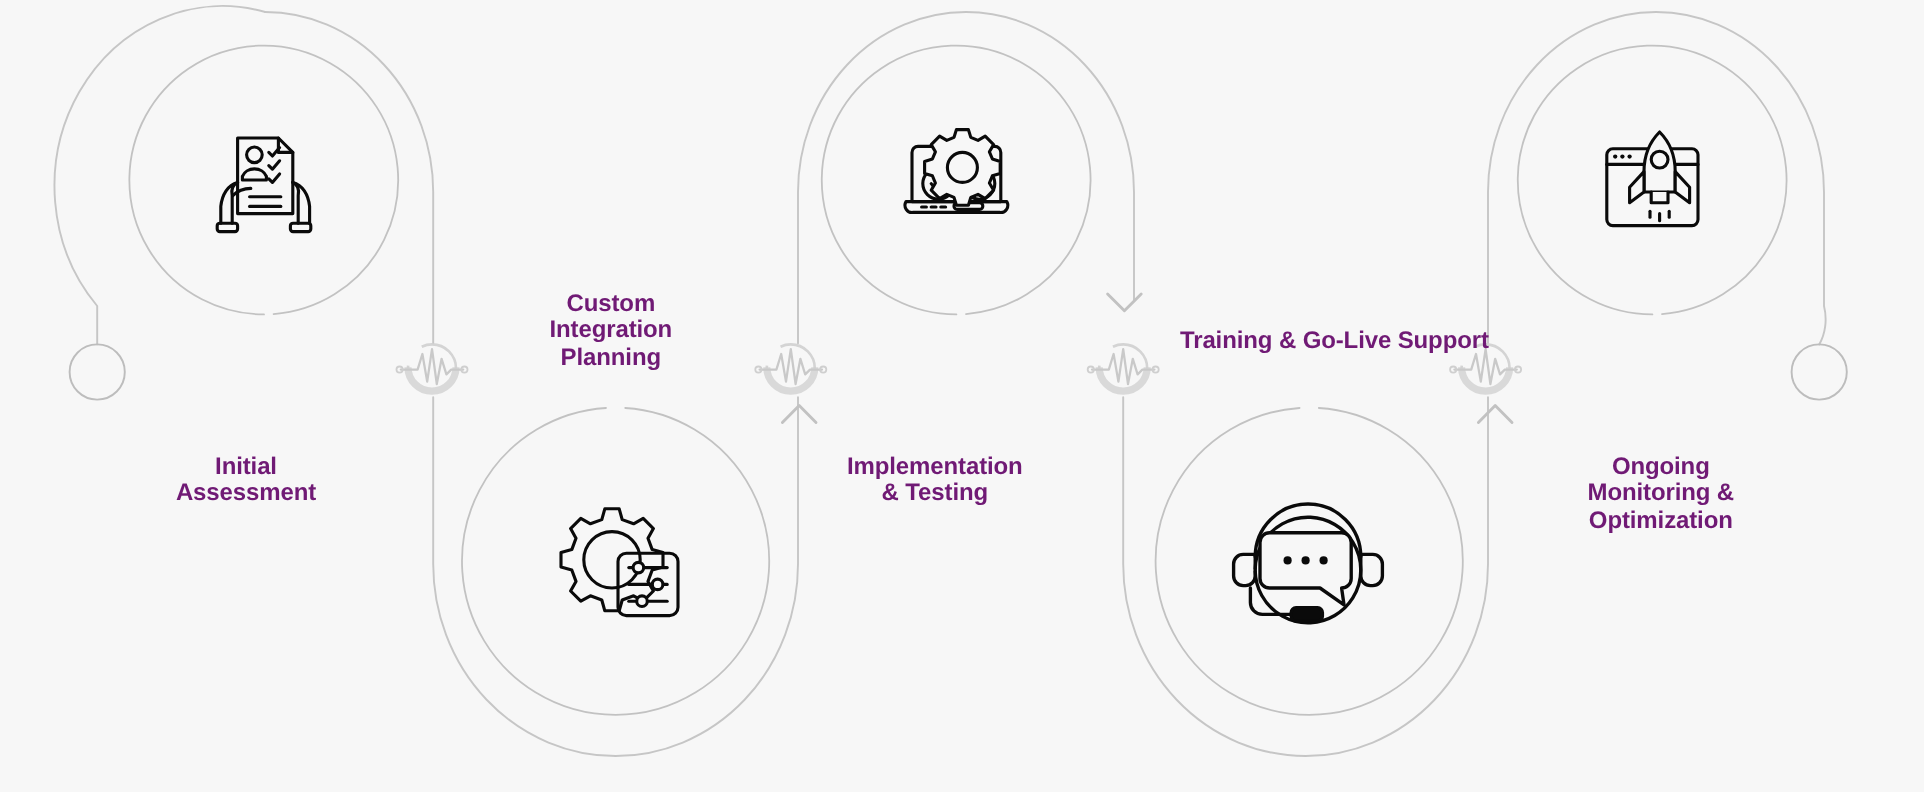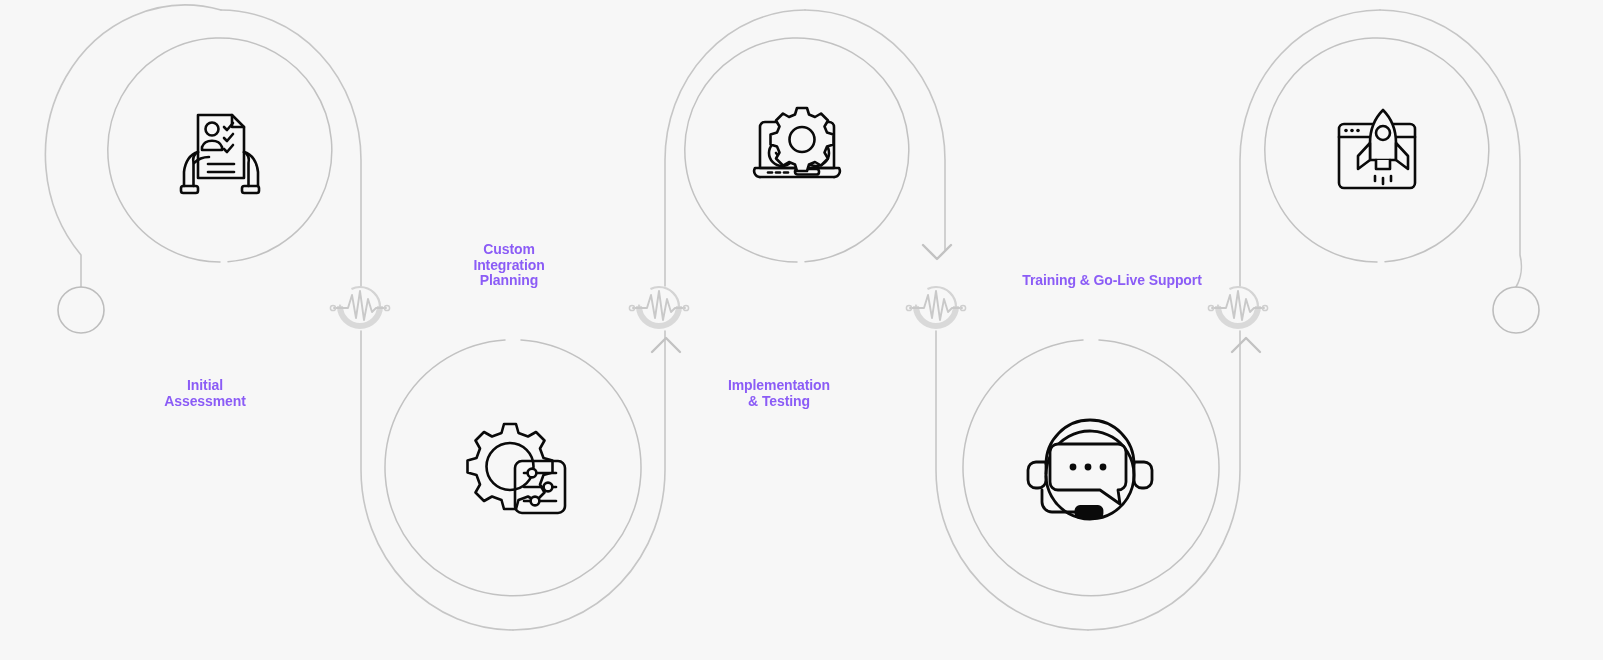--- a/index.html
+++ b/index.html
@@ -25,24 +25,24 @@
     left: 0;
     top: 0;
     width: 1603px;
     height: 660px;
     display: block;
   }
   .step-label {
     position: absolute;
     text-align: center;
     font-family: "Liberation Sans", sans-serif;
-    font-size: 14px;
+    font-size: 20px;
     font-weight: 700;
     line-height: 1.12;
-    color: #8b5cf6;
+    color: #701a75;
     letter-spacing: -0.1px;
     white-space: pre-line;
     transform: translate(-50%, 0);
     pointer-events: none;
   }
 </style>
 </head>
 <body>
 
 <div id="flow-root">
@@ -212,14 +212,16 @@
 
   <div class="step-label" style="left:509px; top:242px;">Custom
 Integration
 Planning</div>
 
   <div class="step-label" style="left:779px; top:378px;">Implementation
 &amp; Testing</div>
 
   <div class="step-label" style="left:1112px; top:273px;">Training &amp; Go-Live Support</div>
 
+  <div class="step-label" style="left:1384px; top:378px;">Ongoing
+Monitoring &amp; Optimization</div>
 
 </div>
 
 </body></html>

